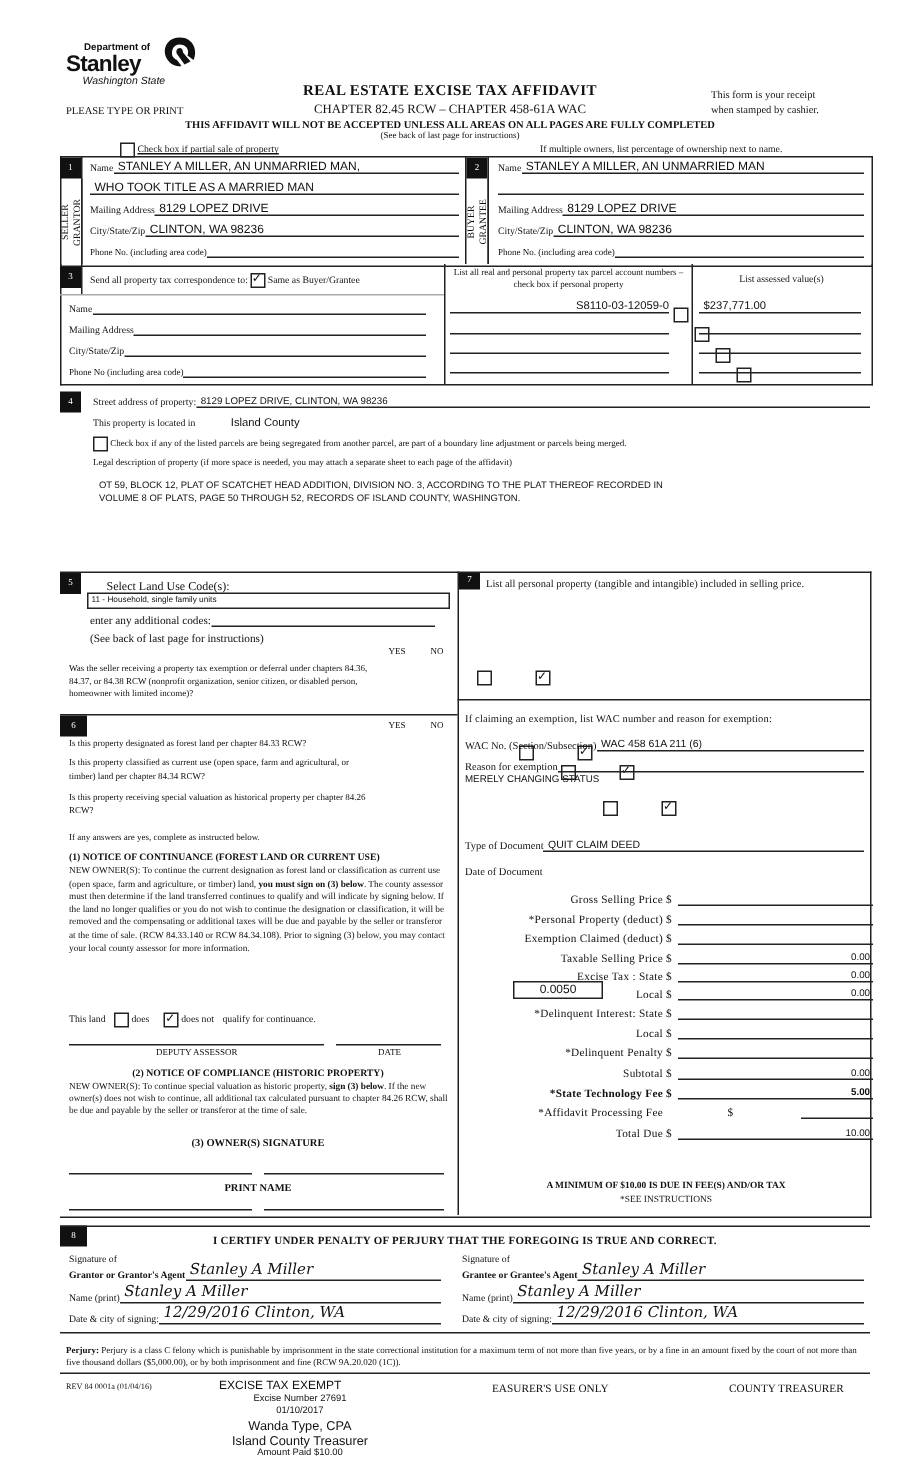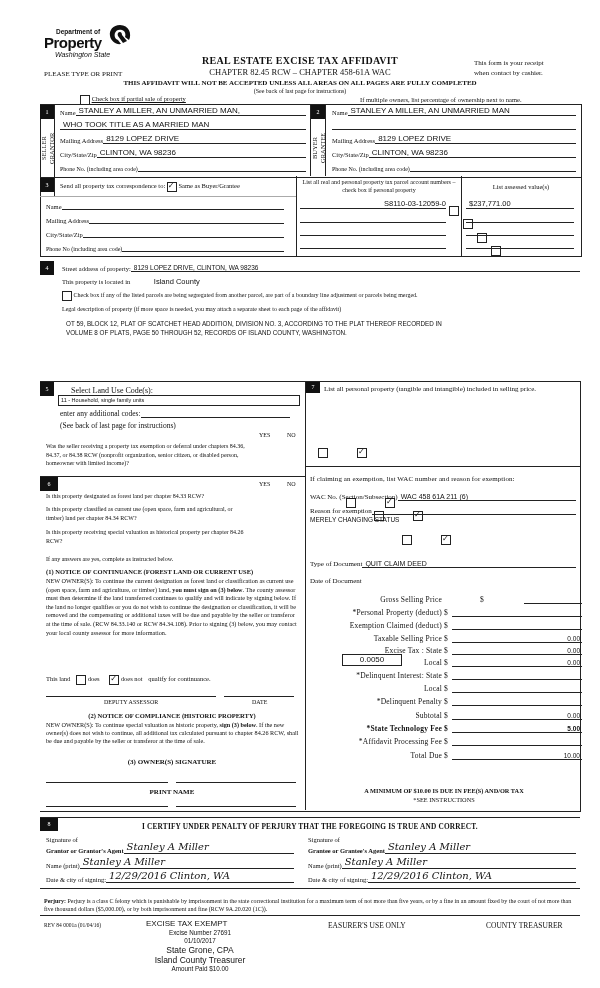--- a/index.html
+++ b/index.html
@@ -25,33 +25,33 @@
   .fee-row .fv { flex:1; border-bottom:1px solid #222; text-align:right; font-family:"Liberation Sans", sans-serif; font-size:6.5px; padding-right:2px; }
 </style>
 </head>
 <body>
 
 
 
 
 <div class="abs" style="left:44px;top:24px;width:90px;height:36px;">
   <div class="abs sans b" style="left:12px;top:4px;font-size:6.5px;">Department of</div>
-  <div class="abs sans b" style="left:0;top:10px;font-size:15px;letter-spacing:-0.5px;">Property</div>
+  <div class="abs sans b" style="left:0;top:10px;font-size:15px;letter-spacing:-0.5px;">Stanley</div>
   <div class="abs sans" style="left:11px;top:27px;font-size:7px;font-style:italic;">Washington State</div>
   <svg class="abs" style="left:64px;top:0;" width="24" height="22" viewBox="0 0 24 22">
     <path d="M12 1 C5 1 1 6 2 12 C3 17 8 21 13 20 L10 16 C7 15 6 12 7 9 C8 6 11 5 14 6 C17 7 18 10 17 13 L21 16 C24 10 21 1 12 1 Z" fill="#111"></path>
     <path d="M12 8 C10 8 9 10 10 12 L15 19 L19 17 L14 11 C14 9 13 8 12 8 Z" fill="#111"></path>
   </svg>
 </div>
 
 <div class="abs b center" style="left:180px;top:55px;width:240px;font-size:10px;letter-spacing:0.3px;">REAL ESTATE EXCISE TAX AFFIDAVIT</div>
 <div class="abs center" style="left:180px;top:67px;width:240px;font-size:8.5px;">CHAPTER 82.45 RCW – CHAPTER 458-61A WAC</div>
 <div class="abs" style="left:44px;top:70px;font-size:7px;">PLEASE TYPE OR PRINT</div>
 <div class="abs" style="left:474px;top:59px;font-size:7px;">This form is your receipt</div>
-<div class="abs" style="left:474px;top:69px;font-size:7px;">when contact by cashier.</div>
+<div class="abs" style="left:474px;top:69px;font-size:7px;">when stamped by cashier.</div>
 <div class="abs b center" style="left:90px;top:79px;width:420px;font-size:7px;">THIS AFFIDAVIT WILL NOT BE ACCEPTED UNLESS ALL AREAS ON ALL PAGES ARE FULLY COMPLETED</div>
 <div class="abs center" style="left:200px;top:88px;width:200px;font-size:6px;">(See back of last page for instructions)</div>
 <div class="abs" style="left:80px;top:95px;font-size:6.5px;">
   <span class="cb"></span>
   <span style="text-decoration:underline;">Check box if partial sale of property</span>
 </div>
 <div class="abs" style="left:360px;top:96px;font-size:6.5px;">If multiple owners, list percentage of ownership next to name.</div>
 
 
 <div class="abs box" style="left:40px;top:104px;width:540px;height:72px;"></div>
@@ -287,21 +287,21 @@
 
 <div class="row" style="left:310px;top:557px;width:266px;height:11px;">
   <span class="lbl t7">Type of Document</span>
   <span class="val fill t7">QUIT CLAIM DEED</span>
 </div>
 <div class="row" style="left:310px;top:572px;width:266px;height:13px;">
   <span class="lbl t7">Date of Document</span>
 </div>
 
 
-<div class="fee-row" style="top:592px;gap:36px;">
+<div class="fee-row" style="top:592px;">
     <span class="fl">Gross Selling Price</span>
     <span class="fs">$</span>
     <span class="fv"></span>
   </div>
 <div class="fee-row" style="top:605px;">
     <span class="fl">*Personal Property (deduct)</span>
     <span class="fs">$</span>
     <span class="fv"></span>
   </div>
 <div class="fee-row" style="top:618px;">
@@ -343,21 +343,21 @@
 <div class="fee-row" style="top:708px;">
     <span class="fl">Subtotal</span>
     <span class="fs">$</span>
     <span class="fv">0.00</span>
   </div>
 <div class="fee-row" style="top:721px;font-weight:bold;">
     <span class="fl">*State Technology Fee</span>
     <span class="fs">$</span>
     <span class="fv">5.00</span>
   </div>
-<div class="fee-row" style="top:734px;">
+<div class="fee-row" style="top:734px;gap:41px;">
     <span class="fl">*Affidavit Processing Fee</span>
     <span class="fs">$</span>
     <span class="fv"></span>
   </div>
 <div class="fee-row" style="top:748px;">
     <span class="fl">Total Due</span>
     <span class="fs">$</span>
     <span class="fv">10.00</span>
   </div>
 
@@ -401,20 +401,20 @@
 <div class="abs" style="left:44px;top:897px;width:536px;font-size:6px;line-height:8px;">
   <span class="b">Perjury:</span><span> Perjury is a class C felony which is punishable by imprisonment in the state correctional institution for a maximum term of not more than five years, or by a fine in an amount fixed by the court of not more than five thousand dollars ($5,000.00), or by both imprisonment and fine (RCW 9A.20.020 (1C)).</span>
 </div>
 <div class="abs" style="left:40px;top:915px;width:540px;height:1px;background:#222;"></div>
 
 
 <div class="abs" style="left:44px;top:922px;font-size:5.5px;">REV 84 0001a (01/04/16)</div>
 <div class="abs sans" style="left:146px;top:919px;font-size:8px;">EXCISE TAX EXEMPT</div>
 <div class="abs sans center" style="left:140px;top:929px;width:120px;font-size:6.3px;">Excise Number 27691</div>
 <div class="abs sans center" style="left:140px;top:937px;width:120px;font-size:6.3px;">01/10/2017</div>
-<div class="abs sans center" style="left:130px;top:945px;width:140px;font-size:8.5px;">State Grone, CPA</div>
+<div class="abs sans center" style="left:130px;top:945px;width:140px;font-size:8.5px;">Wanda Type, CPA</div>
 <div class="abs sans center" style="left:130px;top:955px;width:140px;font-size:8.5px;">Island County Treasurer</div>
 <div class="abs sans center" style="left:140px;top:965px;width:120px;font-size:6.3px;">Amount Paid $10.00</div>
 <div class="abs" style="left:328px;top:921px;font-size:7.5px;">EASURER'S USE ONLY</div>
 <div class="abs" style="left:486px;top:921px;font-size:7.5px;">COUNTY TREASURER</div>
 
 
 
 
 </body></html>

